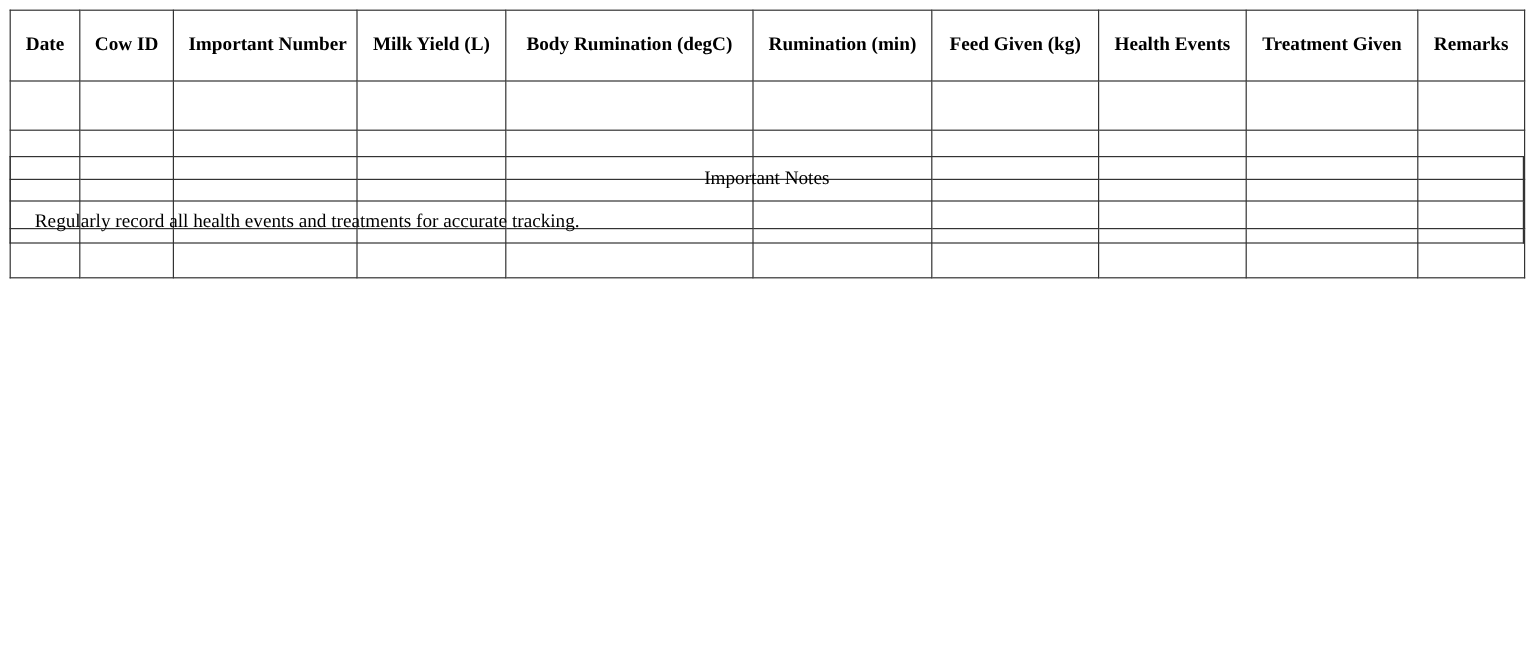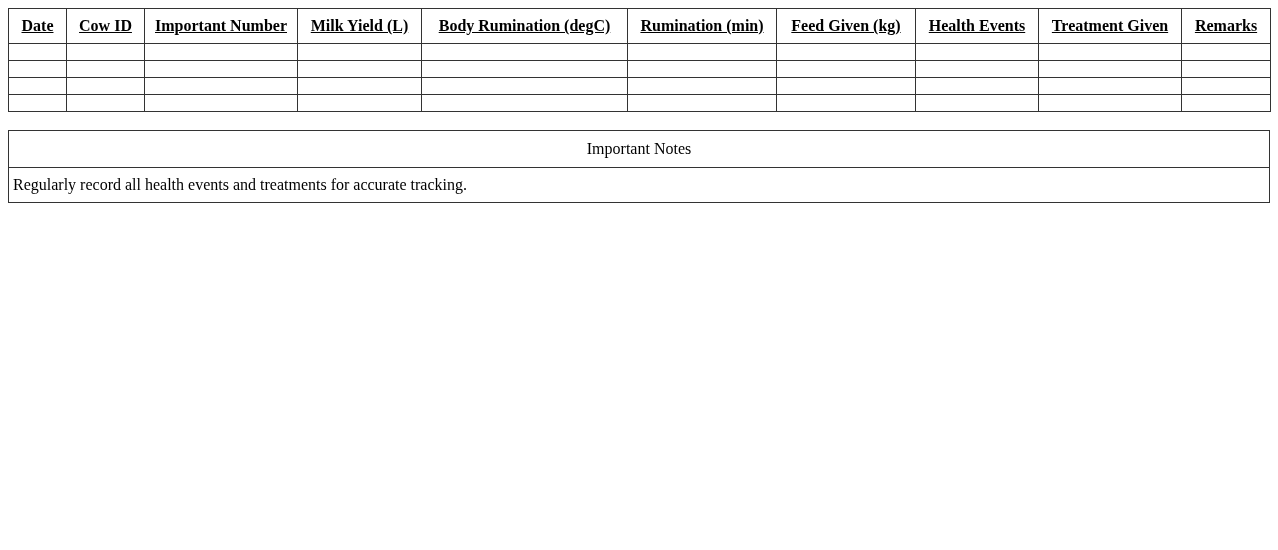--- a/index.html
+++ b/index.html
@@ -1,32 +1,32 @@
 <!DOCTYPE html>
 <html><head>
 <meta charset="utf-8">
 <style>
   html, body { margin: 0; padding: 0; background: #ffffff; }
   body { width: 1278px; height: 550px; position: relative; font-family: "Liberation Serif", serif; color: #000; }
   .log-table {
     position: absolute; left: 8px; top: 8px; width: 1262px;
     border-collapse: collapse; table-layout: fixed;
   }
-  .log-table th, .log-table td { border: 1px solid #333; padding: 0; text-decoration: underline; }
+  .log-table th, .log-table td { border: 1px solid #333; padding: 12px; }
   .log-table th {
     font-weight: bold; font-size: 16px; height: 34px; text-align: center; white-space: nowrap;
   }
   .log-table td { height: 16px; }
   .notes-table {
     position: absolute; left: 8px; top: 130px; width: 1262px;
     border-collapse: collapse; table-layout: fixed;
   }
   .notes-table th, .notes-table td { border: 1px solid #333; font-size: 16px; height: 34px; }
   .notes-table th { font-weight: normal; text-align: center; }
-  .notes-table td { text-align: left; padding: 0 4px; }
+  .notes-table td { text-align: left; padding: 0 20px; }
 </style>
 </head>
 <body>
 
 <table class="log-table">
   <colgroup>
     <col style="width:58px">
       <col style="width:78px">
       <col style="width:153px">
       <col style="width:124px">

